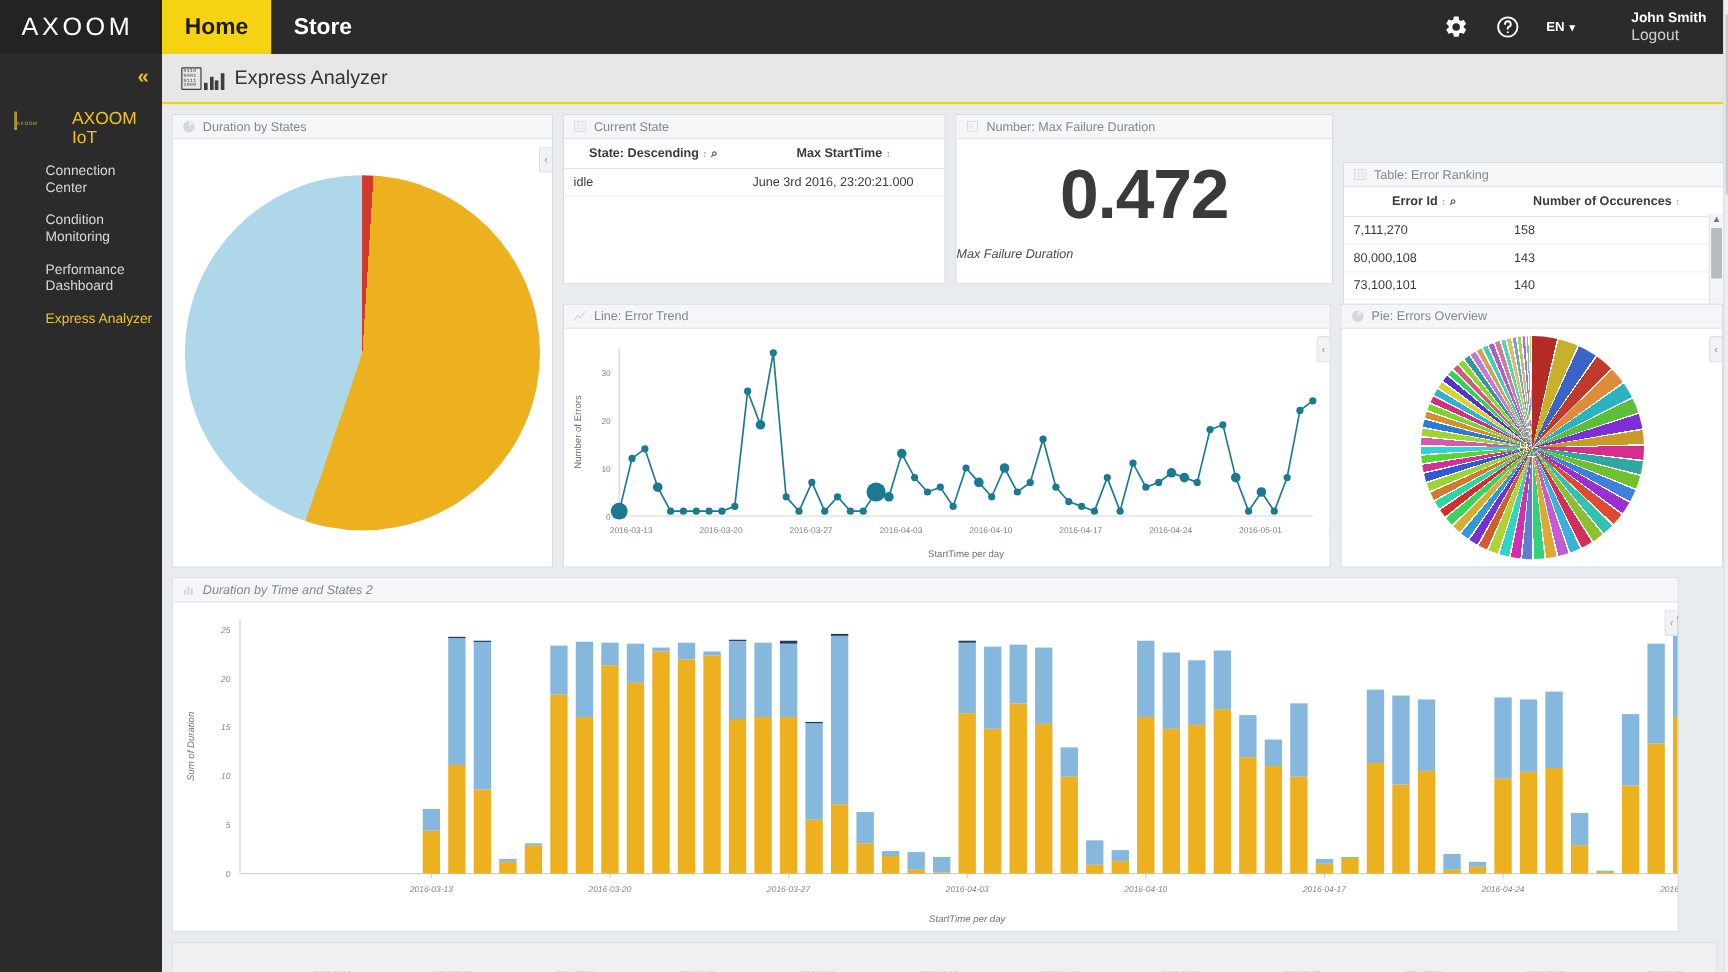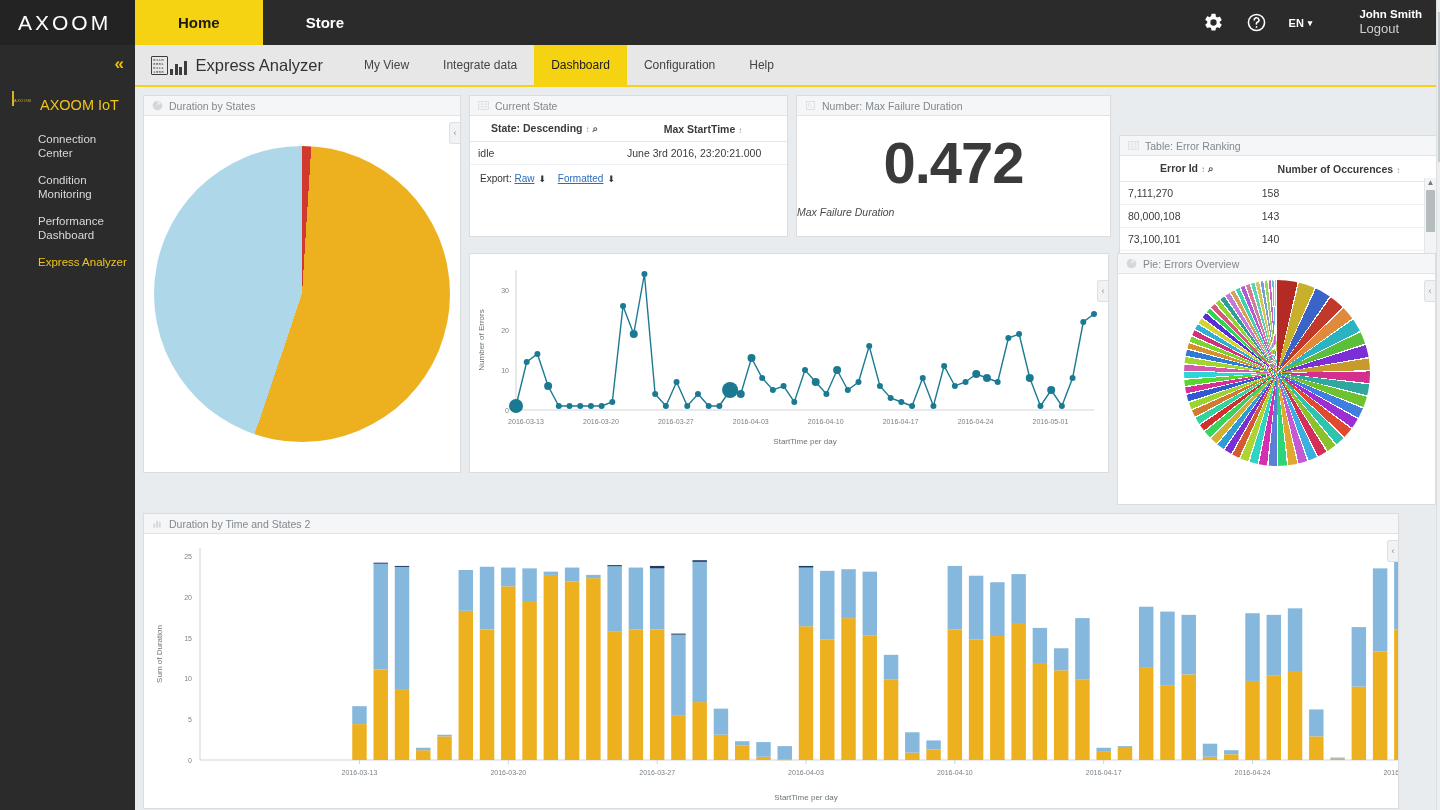--- a/index.html
+++ b/index.html
@@ -20,21 +20,21 @@
   .brand-bar {
     height: 45px; display: flex; align-items: center; padding-left: 18px;
     background: #232323;
   }
   .axoom-logo {
     color: #fff; font-size: 21px; letter-spacing: 3px; font-weight: 400;
     font-family: "Liberation Sans", sans-serif;
   }
   .collapse-row { height: 38px; display: flex; align-items: center; justify-content: flex-end; padding-right: 13px; }
   .collapse-chevrons { color: #f2c200; font-size: 17px; font-weight: bold; letter-spacing: -2px; cursor: pointer; }
-  .iot-header { display: flex; align-items: center; padding: 8px 0 4px 12px; gap: 2px; }
+  .iot-header { display: flex; align-items: center; padding: 8px 0 4px 12px; gap: 22px; }
   .iot-mark {
     width: 26px; height: 28px; position: relative; flex: 0 0 26px;
   }
   .iot-mark .grid {
     width: 24px; height: 15px;
     background:
       repeating-linear-gradient(to right, #e8c02a 0 1.6px, transparent 1.6px 3.1px),
       repeating-linear-gradient(to bottom, #e8c02a 0 1.5px, transparent 1.5px 3px);
   }
   .iot-mark .bracket {
@@ -52,22 +52,22 @@
   
   .main { flex: 1; display: flex; flex-direction: column; height: 810px; position: relative; }
 
   
   .topbar {
     height: 45px; background: #2b2b2b; display: flex; align-items: stretch;
     flex: 0 0 45px; position: relative;
   }
   .topnav { display: flex; align-items: stretch; }
   .topnav-item {
-    display: flex; align-items: center; padding: 0 43px; color: #fff;
-    font-size: 15px; font-weight: bold; cursor: pointer;
+    display: flex; align-items: center; padding: 0 19px; color: #fff;
+    font-size: 19px; font-weight: bold; cursor: pointer;
   }
   .topnav-item.active { background: #f5d312; color: #1c1c1c; }
   .top-right { margin-left: auto; display: flex; align-items: center; gap: 22px; padding-right: 24px; }
   .icon-btn { cursor: pointer; display: flex; align-items: center; }
   .lang { color: #fff; font-size: 11px; font-weight: bold; display:flex; align-items:center; gap:4px; cursor:pointer; }
   .lang .caret { font-size: 9px; }
   .user { display: flex; align-items: center; gap: 8px; cursor: pointer; }
   .avatar-glyph { width: 17px; height: 18px; position: relative; }
   .avatar-glyph .head { width:8px;height:8px;border-radius:50%;background:#fff;margin:0 auto; }
   .avatar-glyph .body { width:15px;height:8px;border-radius:8px 8px 2px 2px;background:#fff;margin:1px auto 0; }
@@ -236,27 +236,20 @@
           <span class="bitgrid">0110<br>0001<br>0111<br>1000</span>
           <span class="barsglyph">
               <i style="height:6px"></i>
               <i style="height:11px"></i>
               <i style="height:8px"></i>
               <i style="height:14px"></i>
             </span>
         </span>
         <span class="module-title">Express Analyzer</span>
       </div>
-      <div class="tabs">
-        <div class="tab">My View</div>
-        <div class="tab">Integrate data</div>
-        <div class="tab active">Dashboard</div>
-        <div class="tab">Configuration</div>
-        <div class="tab">Help</div>
-      </div>
     </div>
 
     <div class="board">
 
       <div class="row">
 
         <div class="widget" style="width:318px;height:378px;">
           <div class="widget-head">
             <svg class="wicon" viewBox="0 0 16 16">
                 <circle cx="8" cy="8" r="7" fill="#b9c0c5"></circle>
@@ -286,25 +279,20 @@
                 <th><span>Max StartTime</span><span class="sortglyph">↕</span></th>
               </tr>
                 </thead>
               <tbody>
                   <tr>
                 <td>idle</td>
                 <td>June 3rd 2016, 23:20:21.000</td>
               </tr>
                 </tbody>
             </table>
-            <div class="export-row">
-              <span>Export:</span>
-              <a href="#">Raw</a><span class="dl">⬇</span>
-              <a href="#">Formatted</a><span class="dl">⬇</span>
-            </div>
           </div>
         </div>
 
         <div class="widget" style="width:315px;height:142px;">
           <div class="widget-head">
             <svg class="wicon" viewBox="0 0 16 16">
                 <rect x="2" y="2" width="12" height="12" fill="none" stroke="#b9c0c5"></rect>
                 <path d="M5 11V5h2l2 6h2" stroke="#ccd2d6" fill="none"></path>
               </svg>
             <span class="wtitle">Number: Max Failure Duration</span>
@@ -355,20 +343,26 @@
               <span class="thumb"></span>
 
             </div>
           </div>
         </div>
       </div>
 
       <div class="row" style="margin-top:-228px;margin-left:326px;">
 
         <div class="widget" style="width:640px;height:220px;">
+          <div class="widget-head">
+            <svg class="wicon" viewBox="0 0 16 16">
+                <path d="M1 13 5 7l3 3 6-8" stroke="#b9c0c5" fill="none" stroke-width="1.4"></path>
+              </svg>
+            <span class="wtitle">Line: Error Trend</span>
+          </div>
           <div class="collapse-tab">‹</div>
           <div class="widget-body">
             <svg id="lineChart" width="640" height="198">
                 <text x="39" y="159" text-anchor="end" class="ticktext">0</text>
                 <text x="39" y="119" text-anchor="end" class="ticktext">10</text>
                 <text x="39" y="79" text-anchor="end" class="ticktext">20</text>
                 <text x="39" y="39" text-anchor="end" class="ticktext">30</text>
                 <line x1="46" y1="16" x2="46" y2="156" class="axisline"></line>
                 <line x1="46" y1="156" x2="624" y2="156" class="axisline"></line>
                 <text x="14" y="86" class="axislabel" text-anchor="middle" transform="rotate(-90 14 86)">Number of Errors</text>
@@ -438,37 +432,37 @@
                 <text x="580.4814814814815" y="170" text-anchor="middle" class="ticktext">2016-05-01</text>
                 <text x="655.4074074074074" y="170" text-anchor="middle" class="ticktext">2016-05-08</text>
                 <text x="730.3333333333334" y="170" text-anchor="middle" class="ticktext">2016-05-15</text>
                 <text x="805.2592592592592" y="170" text-anchor="middle" class="ticktext">2016-05-22</text>
                 <text x="880.1851851851851" y="170" text-anchor="middle" class="ticktext">2016-05-29</text>
                 <text x="335" y="190" text-anchor="middle" class="axislabel">StartTime per day</text>
               </svg>
           </div>
         </div>
 
-        <div class="widget" style="width:319px;height:252px;">
+        <div class="widget" style="width:319px;height:220px;">
           <div class="widget-head">
             <svg class="wicon" viewBox="0 0 16 16">
                 <circle cx="8" cy="8" r="7" fill="#b9c0c5"></circle>
                 <path d="M8 8V1a7 7 0 0 1 6 3.5Z" fill="#dfe4e7"></path>
               </svg>
             <span class="wtitle">Pie: Errors Overview</span>
           </div>
           <div class="collapse-tab">‹</div>
           <div class="widget-body pie-wrap" style="height:198px;">
             <div class="pie" id="errorsPie" style="width: 186px; height: 186px; background: conic-gradient(rgb(179, 43, 36) 0deg, rgb(179, 43, 36) 12.73deg, rgb(255, 255, 255) 12.73deg, rgb(255, 255, 255) 13.63deg, rgb(201, 176, 44) 13.63deg, rgb(201, 176, 44) 23.81deg, rgb(255, 255, 255) 23.81deg, rgb(255, 255, 255) 24.71deg, rgb(58, 100, 200) 24.71deg, rgb(58, 100, 200) 34.46deg, rgb(255, 255, 255) 34.46deg, rgb(255, 255, 255) 35.36deg, rgb(192, 57, 43) 35.36deg, rgb(192, 57, 43) 44.69deg, rgb(255, 255, 255) 44.69deg, rgb(255, 255, 255) 45.59deg, rgb(224, 138, 60) 45.59deg, rgb(224, 138, 60) 54.06deg, rgb(255, 255, 255) 54.06deg, rgb(255, 255, 255) 54.96deg, rgb(43, 179, 192) 54.96deg, rgb(43, 179, 192) 63.01deg, rgb(255, 255, 255) 63.01deg, rgb(255, 255, 255) 63.91deg, rgb(91, 191, 58) 63.91deg, rgb(91, 191, 58) 71.53deg, rgb(255, 255, 255) 71.53deg, rgb(255, 255, 255) 72.43deg, rgb(123, 47, 212) 72.43deg, rgb(123, 47, 212) 80.05deg, rgb(255, 255, 255) 80.05deg, rgb(255, 255, 255) 80.95deg, rgb(200, 154, 42) 80.95deg, rgb(200, 154, 42) 88.14deg, rgb(255, 255, 255) 88.14deg, rgb(255, 255, 255) 89.04deg, rgb(212, 47, 142) 89.04deg, rgb(212, 47, 142) 96.24deg, rgb(255, 255, 255) 96.24deg, rgb(255, 255, 255) 97.14deg, rgb(47, 168, 160) 97.14deg, rgb(47, 168, 160) 103.9deg, rgb(255, 255, 255) 103.9deg, rgb(255, 255, 255) 104.8deg, rgb(111, 194, 46) 104.8deg, rgb(111, 194, 46) 111.57deg, rgb(255, 255, 255) 111.57deg, rgb(255, 255, 255) 112.47deg, rgb(63, 127, 224) 112.47deg, rgb(63, 127, 224) 118.82deg, rgb(255, 255, 255) 118.82deg, rgb(255, 255, 255) 119.72deg, rgb(155, 47, 212) 119.72deg, rgb(155, 47, 212) 126.06deg, rgb(255, 255, 255) 126.06deg, rgb(255, 255, 255) 126.96deg, rgb(224, 74, 47) 126.96deg, rgb(224, 74, 47) 133.3deg, rgb(255, 255, 255) 133.3deg, rgb(255, 255, 255) 134.2deg, rgb(47, 196, 176) 134.2deg, rgb(47, 196, 176) 140.12deg, rgb(255, 255, 255) 140.12deg, rgb(255, 255, 255) 141.02deg, rgb(138, 194, 46) 141.02deg, rgb(138, 194, 46) 146.93deg, rgb(255, 255, 255) 146.93deg, rgb(255, 255, 255) 147.83deg, rgb(212, 47, 90) 147.83deg, rgb(212, 47, 90) 153.75deg, rgb(255, 255, 255) 153.75deg, rgb(255, 255, 255) 154.65deg, rgb(58, 176, 224) 154.65deg, rgb(58, 176, 224) 160.14deg, rgb(255, 255, 255) 160.14deg, rgb(255, 255, 255) 161.04deg, rgb(196, 90, 212) 161.04deg, rgb(196, 90, 212) 166.53deg, rgb(255, 255, 255) 166.53deg, rgb(255, 255, 255) 167.43deg, rgb(224, 168, 47) 167.43deg, rgb(224, 168, 47) 172.92deg, rgb(255, 255, 255) 172.92deg, rgb(255, 255, 255) 173.82deg, rgb(47, 212, 122) 173.82deg, rgb(47, 212, 122) 179.31deg, rgb(255, 255, 255) 179.31deg, rgb(255, 255, 255) 180.21deg, rgb(90, 127, 212) 180.21deg, rgb(90, 127, 212) 185.28deg, rgb(255, 255, 255) 185.28deg, rgb(255, 255, 255) 186.18deg, rgb(212, 47, 176) 186.18deg, rgb(212, 47, 176) 191.24deg, rgb(255, 255, 255) 191.24deg, rgb(255, 255, 255) 192.14deg, rgb(47, 212, 196) 192.14deg, rgb(47, 212, 196) 197.21deg, rgb(255, 255, 255) 197.21deg, rgb(255, 255, 255) 198.11deg, rgb(176, 212, 47) 198.11deg, rgb(176, 212, 47) 203.17deg, rgb(255, 255, 255) 203.17deg, rgb(255, 255, 255) 204.07deg, rgb(212, 90, 47) 204.07deg, rgb(212, 90, 47) 208.71deg, rgb(255, 255, 255) 208.71deg, rgb(255, 255, 255) 209.61deg, rgb(122, 47, 212) 209.61deg, rgb(122, 47, 212) 214.25deg, rgb(255, 255, 255) 214.25deg, rgb(255, 255, 255) 215.15deg, rgb(47, 155, 212) 215.15deg, rgb(47, 155, 212) 219.79deg, rgb(255, 255, 255) 219.79deg, rgb(255, 255, 255) 220.69deg, rgb(212, 176, 47) 220.69deg, rgb(212, 176, 47) 225.32deg, rgb(255, 255, 255) 225.32deg, rgb(255, 255, 255) 226.22deg, rgb(58, 212, 90) 226.22deg, rgb(58, 212, 90) 230.86deg, rgb(255, 255, 255) 230.86deg, rgb(255, 255, 255) 231.76deg, rgb(212, 47, 47) 231.76deg, rgb(212, 47, 47) 235.98deg, rgb(255, 255, 255) 235.98deg, rgb(255, 255, 255) 236.88deg, rgb(47, 212, 160) 236.88deg, rgb(47, 212, 160) 241.09deg, rgb(255, 255, 255) 241.09deg, rgb(255, 255, 255) 241.99deg, rgb(212, 122, 47) 241.99deg, rgb(212, 122, 47) 246.2deg, rgb(255, 255, 255) 246.2deg, rgb(255, 255, 255) 247.1deg, rgb(155, 212, 47) 247.1deg, rgb(155, 212, 47) 251.31deg, rgb(255, 255, 255) 251.31deg, rgb(255, 255, 255) 252.21deg, rgb(47, 90, 212) 252.21deg, rgb(47, 90, 212) 256.43deg, rgb(255, 255, 255) 256.43deg, rgb(255, 255, 255) 257.33deg, rgb(212, 47, 155) 257.33deg, rgb(212, 47, 155) 261.11deg, rgb(255, 255, 255) 261.11deg, rgb(255, 255, 255) 262.01deg, rgb(90, 212, 47) 262.01deg, rgb(90, 212, 47) 265.8deg, rgb(255, 255, 255) 265.8deg, rgb(255, 255, 255) 266.7deg, rgb(47, 212, 212) 266.7deg, rgb(47, 212, 212) 270.48deg, rgb(255, 255, 255) 270.48deg, rgb(255, 255, 255) 271.38deg, rgb(212, 90, 176) 271.38deg, rgb(212, 90, 176) 275.17deg, rgb(255, 255, 255) 275.17deg, rgb(255, 255, 255) 276.07deg, rgb(160, 212, 47) 276.07deg, rgb(160, 212, 47) 279.86deg, rgb(255, 255, 255) 279.86deg, rgb(255, 255, 255) 280.76deg, rgb(47, 122, 212) 280.76deg, rgb(47, 122, 212) 284.54deg, rgb(255, 255, 255) 284.54deg, rgb(255, 255, 255) 285.44deg, rgb(212, 144, 47) 285.44deg, rgb(212, 144, 47) 288.8deg, rgb(255, 255, 255) 288.8deg, rgb(255, 255, 255) 289.7deg, rgb(122, 212, 47) 289.7deg, rgb(122, 212, 47) 293.06deg, rgb(255, 255, 255) 293.06deg, rgb(255, 255, 255) 293.96deg, rgb(212, 47, 122) 293.96deg, rgb(212, 47, 122) 297.32deg, rgb(255, 255, 255) 297.32deg, rgb(255, 255, 255) 298.22deg, rgb(47, 176, 212) 298.22deg, rgb(47, 176, 212) 301.59deg, rgb(255, 255, 255) 301.59deg, rgb(255, 255, 255) 302.49deg, rgb(212, 212, 47) 302.49deg, rgb(212, 212, 47) 305.85deg, rgb(255, 255, 255) 305.85deg, rgb(255, 255, 255) 306.75deg, rgb(90, 47, 212) 306.75deg, rgb(90, 47, 212) 310.11deg, rgb(255, 255, 255) 310.11deg, rgb(255, 255, 255) 311.01deg, rgb(47, 212, 90) 311.01deg, rgb(47, 212, 90) 313.94deg, rgb(255, 255, 255) 313.94deg, rgb(255, 255, 255) 314.84deg, rgb(212, 90, 122) 314.84deg, rgb(212, 90, 122) 317.77deg, rgb(255, 255, 255) 317.77deg, rgb(255, 255, 255) 318.67deg, rgb(143, 212, 47) 318.67deg, rgb(143, 212, 47) 321.61deg, rgb(255, 255, 255) 321.61deg, rgb(255, 255, 255) 322.51deg, rgb(47, 155, 155) 322.51deg, rgb(47, 155, 155) 325.44deg, rgb(255, 255, 255) 325.44deg, rgb(255, 255, 255) 326.34deg, rgb(196, 122, 212) 326.34deg, rgb(196, 122, 212) 329.28deg, rgb(255, 255, 255) 329.28deg, rgb(255, 255, 255) 330.18deg, rgb(212, 160, 90) 330.18deg, rgb(212, 160, 90) 332.69deg, rgb(255, 255, 255) 332.69deg, rgb(255, 255, 255) 333.59deg, rgb(58, 212, 176) 333.59deg, rgb(58, 212, 176) 336.09deg, rgb(255, 255, 255) 336.09deg, rgb(255, 255, 255) 336.99deg, rgb(176, 90, 212) 336.99deg, rgb(176, 90, 212) 339.5deg, rgb(255, 255, 255) 339.5deg, rgb(255, 255, 255) 340.4deg, rgb(212, 122, 155) 340.4deg, rgb(212, 122, 155) 342.91deg, rgb(255, 255, 255) 342.91deg, rgb(255, 255, 255) 343.81deg, rgb(90, 212, 176) 343.81deg, rgb(90, 212, 176) 345.89deg, rgb(255, 255, 255) 345.89deg, rgb(255, 255, 255) 346.79deg, rgb(212, 196, 90) 346.79deg, rgb(212, 196, 90) 348.88deg, rgb(255, 255, 255) 348.88deg, rgb(255, 255, 255) 349.78deg, rgb(122, 155, 212) 349.78deg, rgb(122, 155, 212) 351.43deg, rgb(255, 255, 255) 351.43deg, rgb(255, 255, 255) 352.33deg, rgb(155, 212, 90) 352.33deg, rgb(155, 212, 90) 353.99deg, rgb(255, 255, 255) 353.99deg, rgb(255, 255, 255) 354.89deg, rgb(212, 90, 196) 354.89deg, rgb(212, 90, 196) 356.12deg, rgb(255, 255, 255) 356.12deg, rgb(255, 255, 255) 357.02deg, rgb(90, 196, 212) 357.02deg, rgb(90, 196, 212) 357.82deg, rgb(255, 255, 255) 357.82deg, rgb(255, 255, 255) 358.72deg, rgb(196, 212, 90) 358.72deg, rgb(196, 212, 90) 359.1deg, rgb(255, 255, 255) 359.1deg, rgb(255, 255, 255) 360deg); border-radius: 50%;"></div>
           </div>
         </div>
       </div>
 
       <div class="row">
-        <div class="widget" style="width:1256px;height:296px;">
+        <div class="widget" style="width:1256px;height:296px;font-style:italic;">
           <div class="widget-head">
             <svg class="wicon" viewBox="0 0 16 16">
                 <rect x="2" y="8" width="2.6" height="6" fill="#b9c0c5"></rect>
                 <rect x="6" y="4" width="2.6" height="10" fill="#b9c0c5"></rect>
                 <rect x="10" y="6" width="2.6" height="8" fill="#b9c0c5"></rect>
               </svg>
             <span class="wtitle">Duration by Time and States 2</span>
           </div>
           <div class="collapse-tab">‹</div>
           <div class="widget-body">

